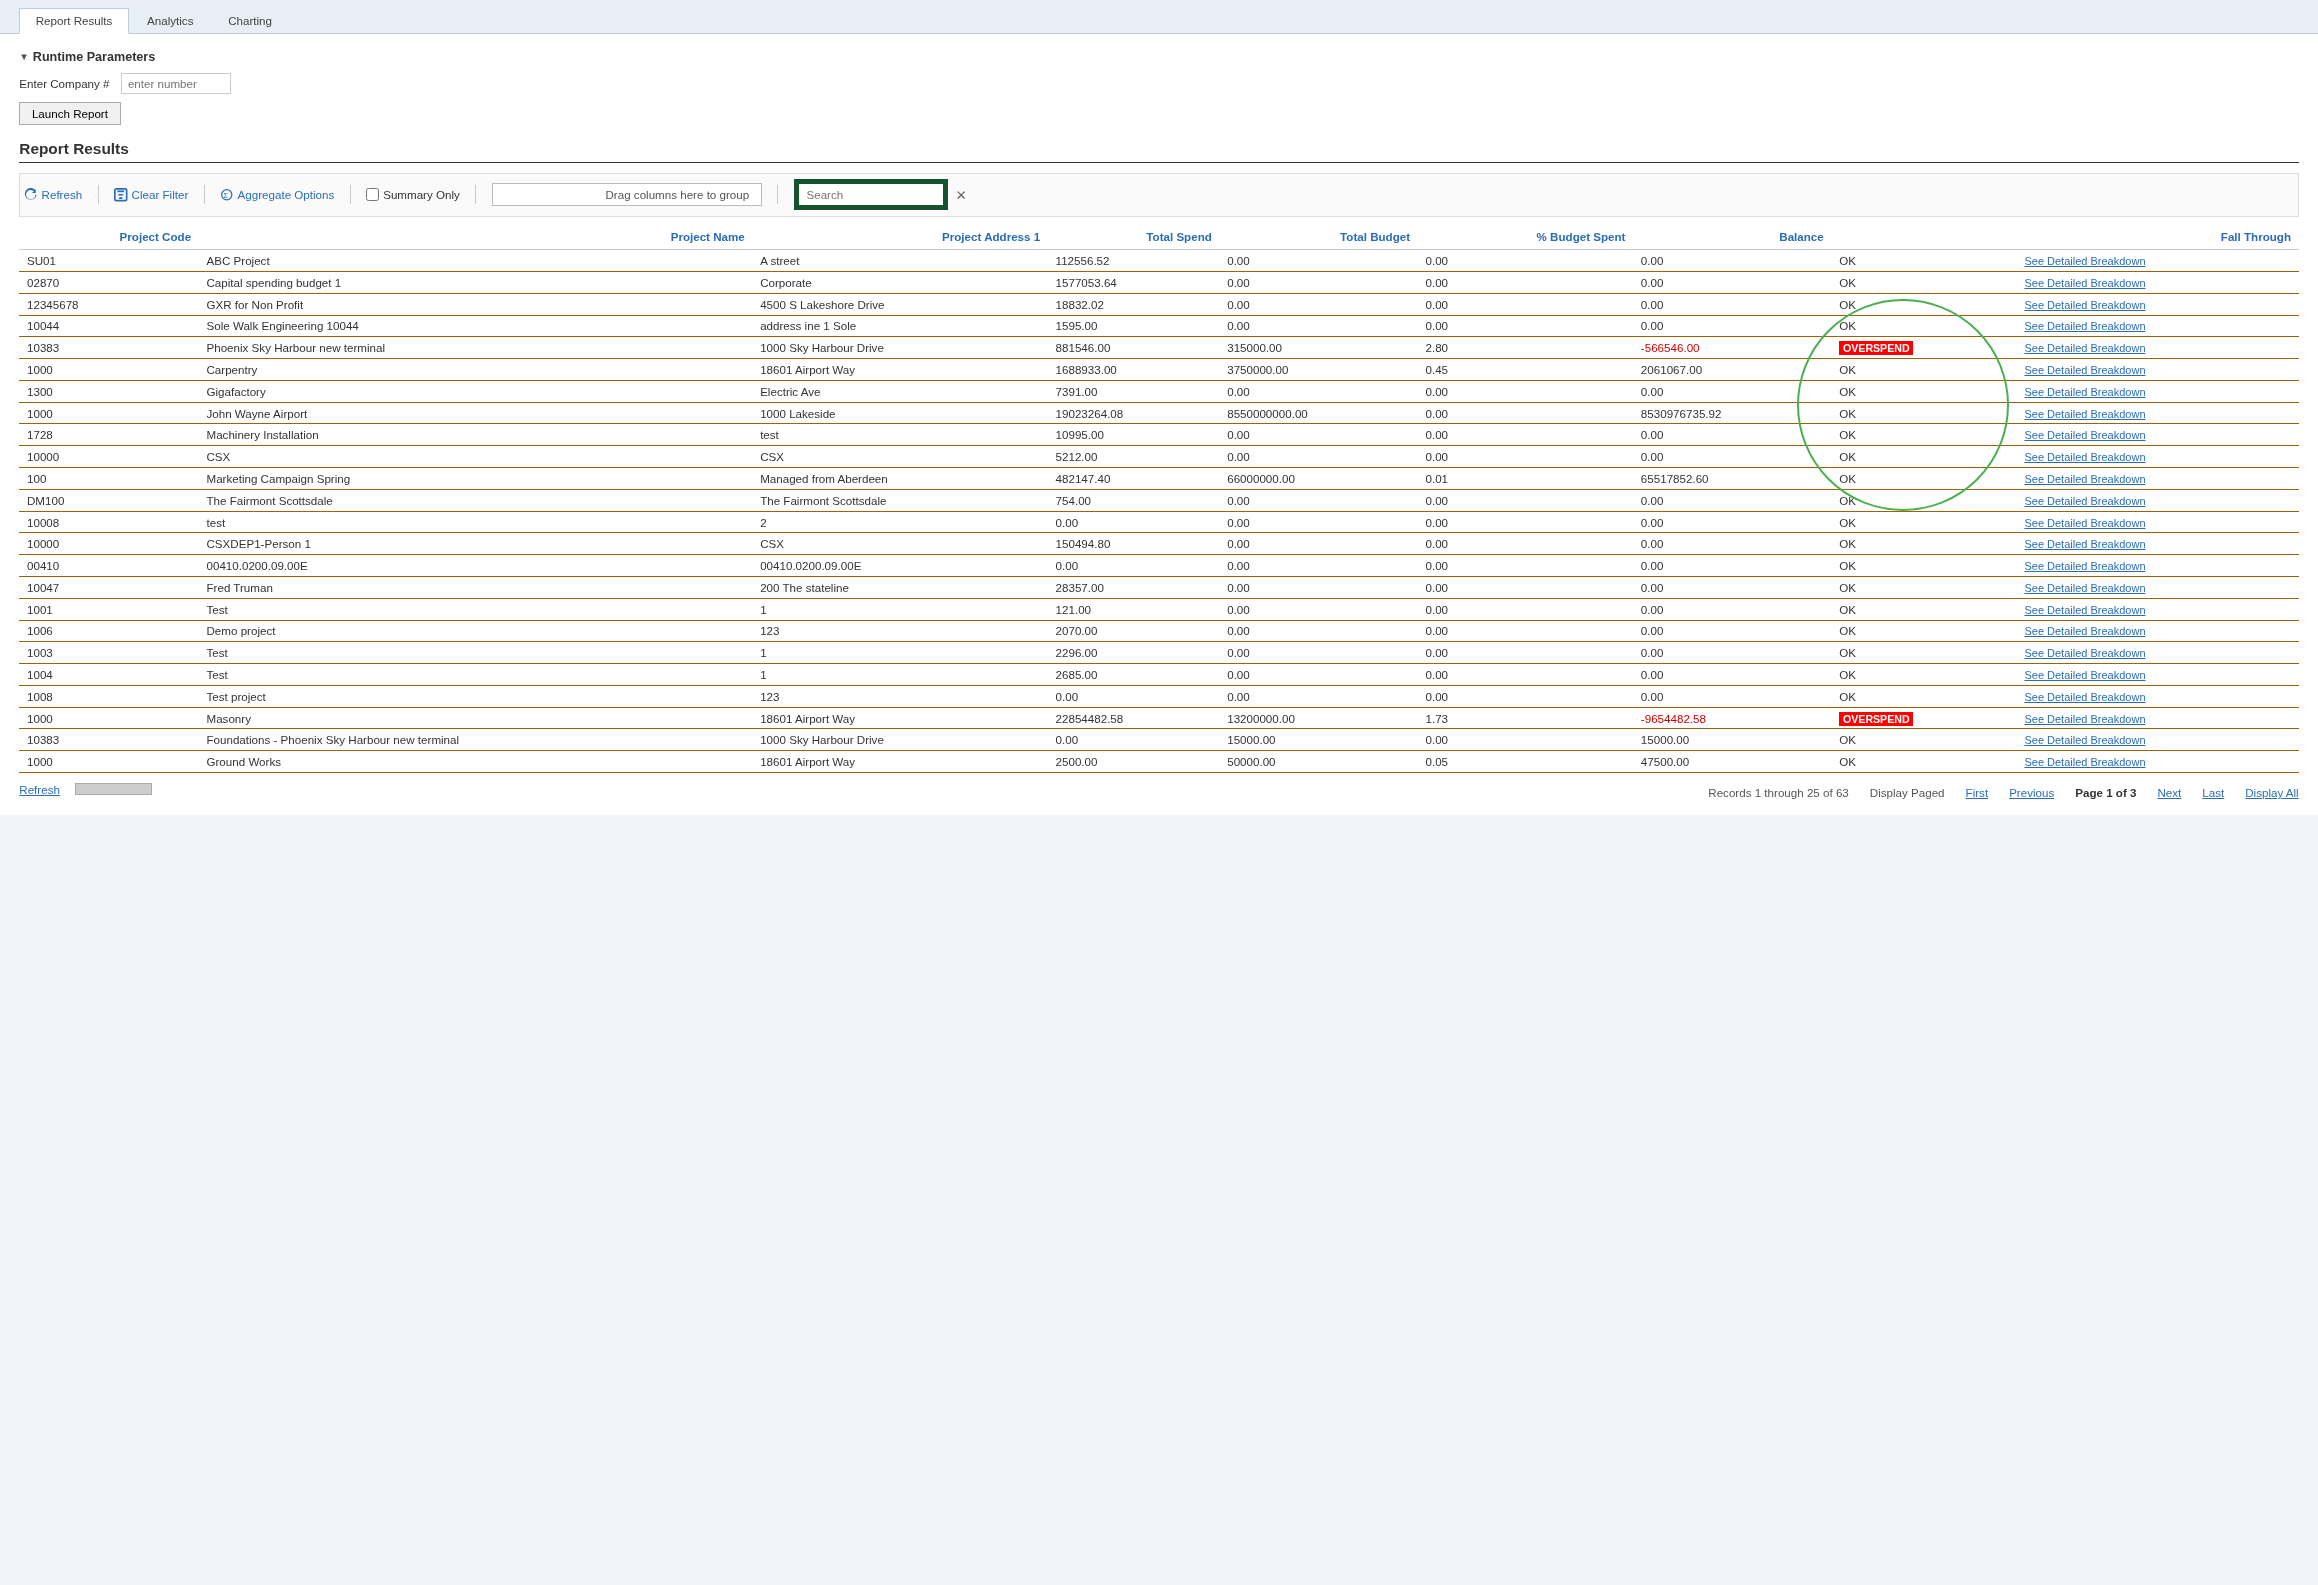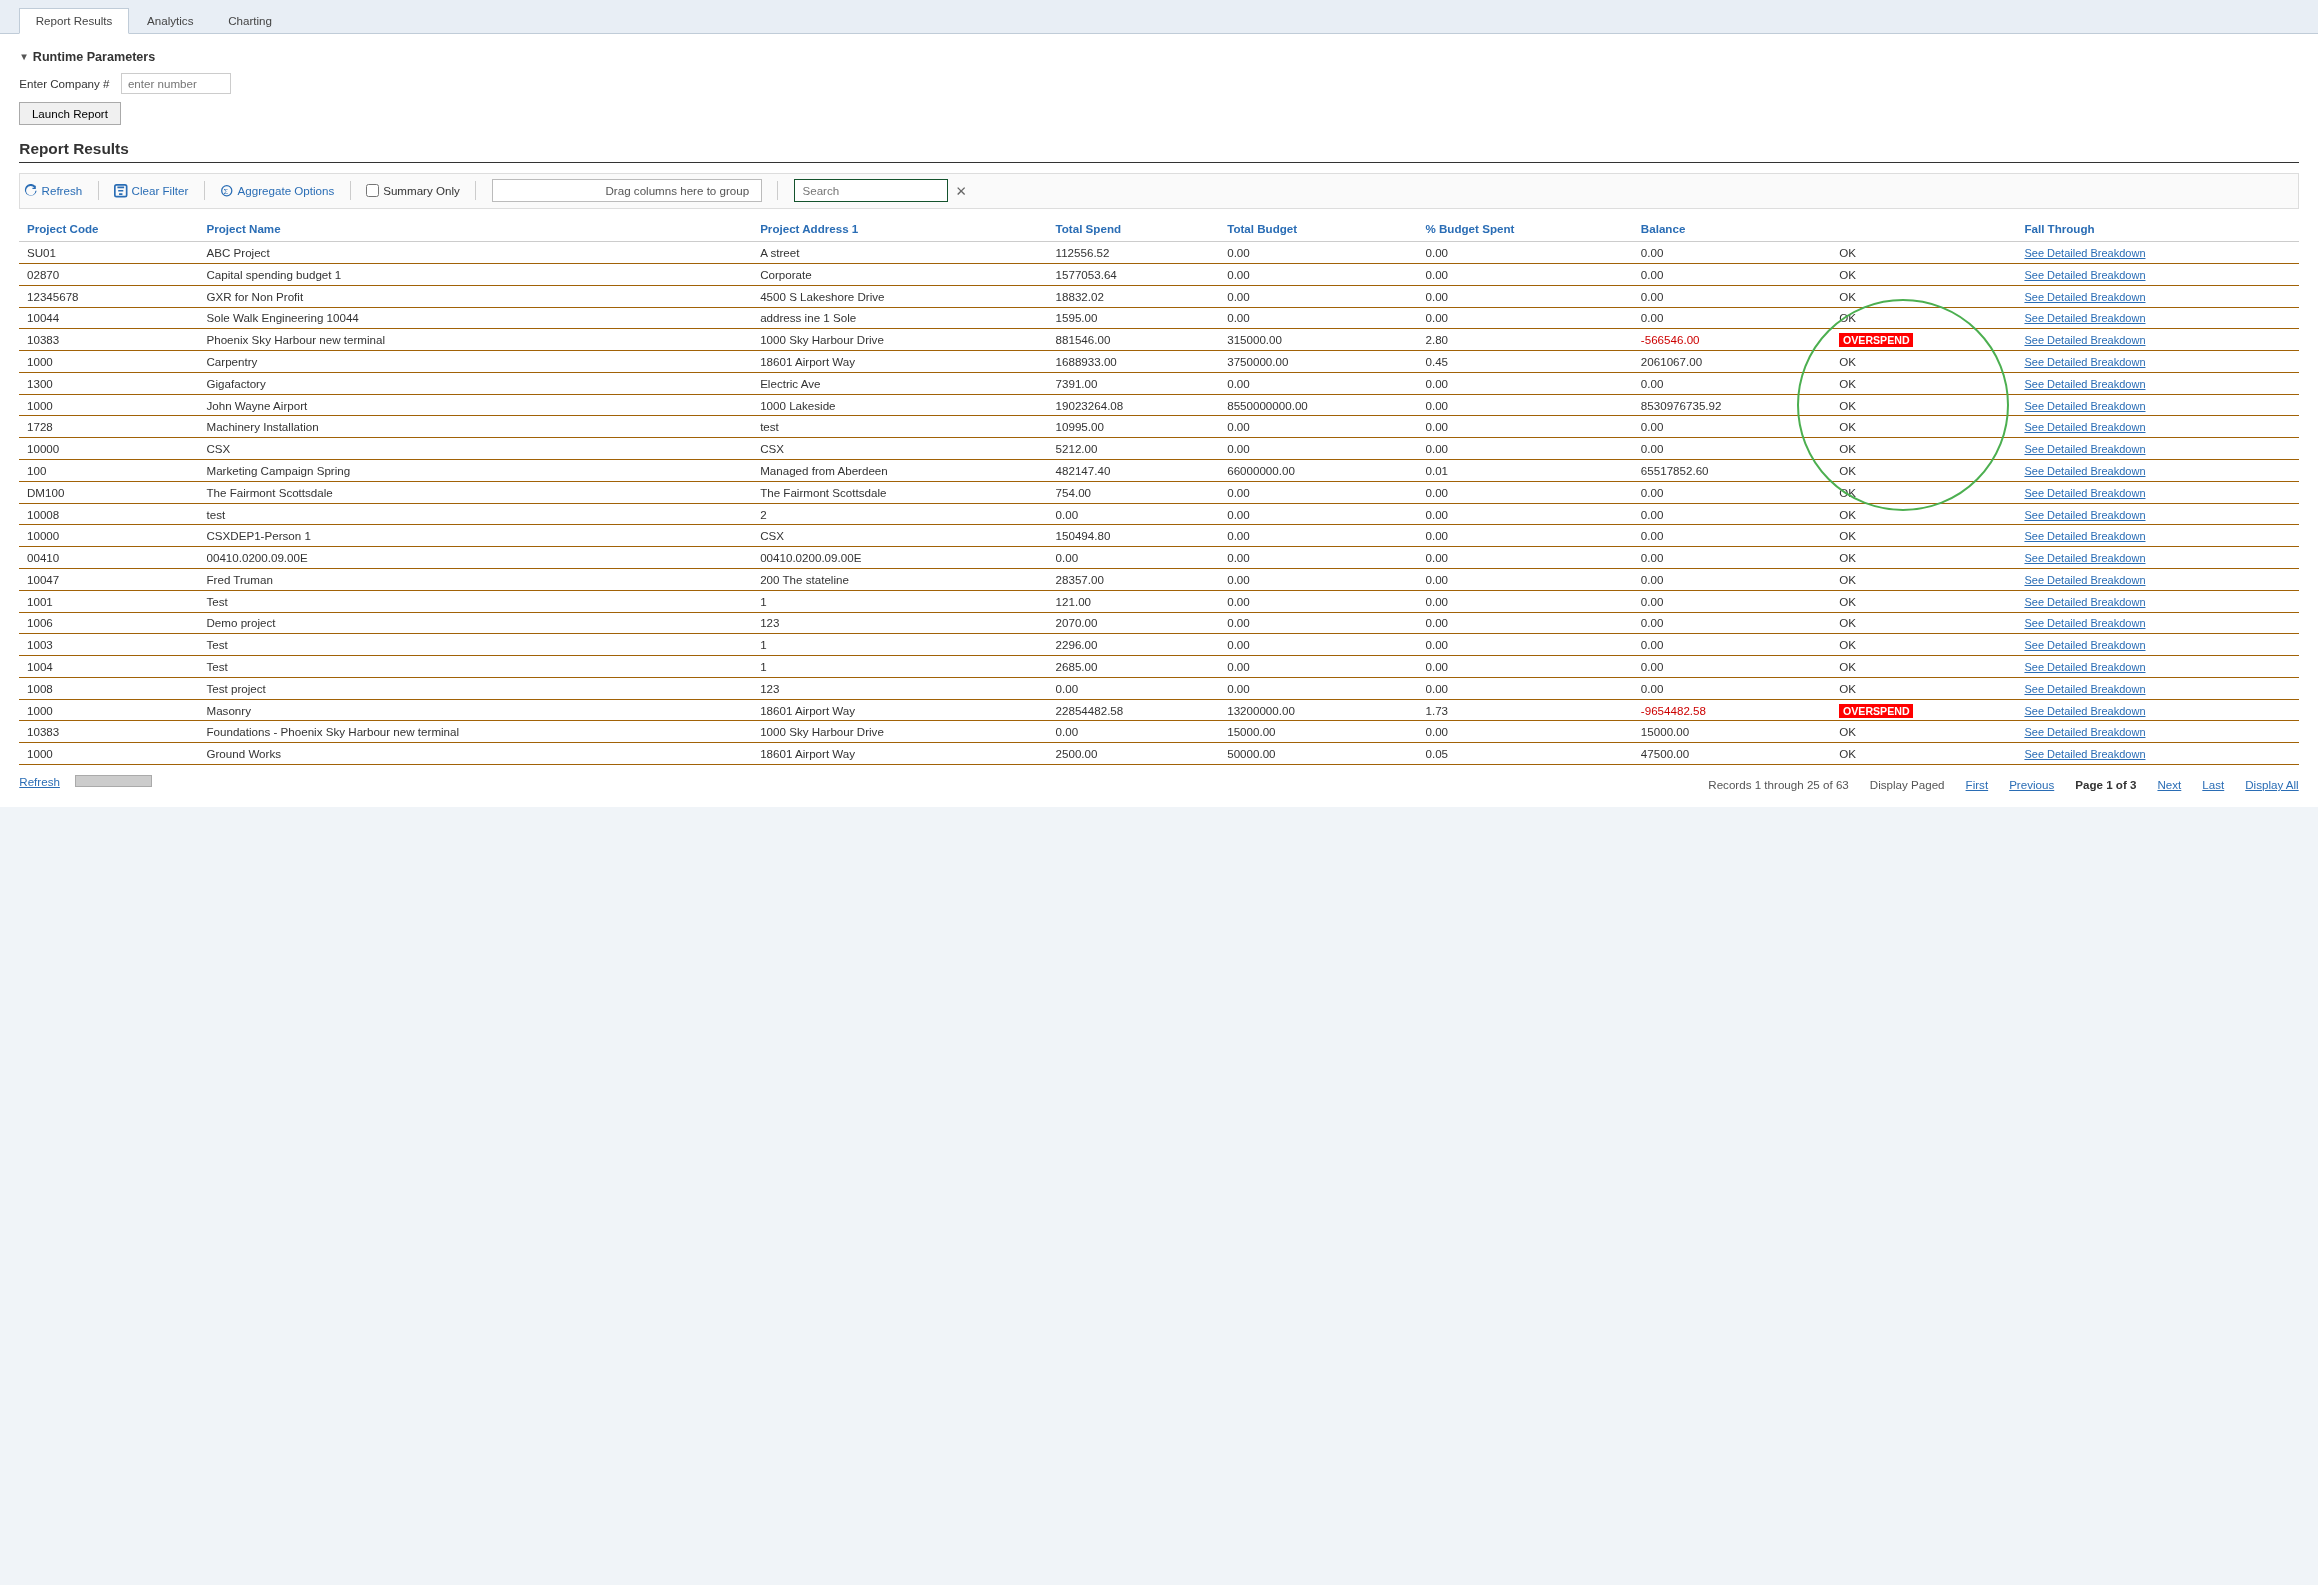--- a/index.html
+++ b/index.html
@@ -20,27 +20,27 @@
     .launch-btn { border: 1px solid #aaa; background: #f0f0f0; padding: 3.9px 11.6px; font-size: 11.6px; cursor: pointer; }
     
     .report-results-header { font-size: 15.4px; font-weight: bold; margin-bottom: 9.7px; border-bottom: 1.9px solid #333; padding-bottom: 3.9px; }
     
     .toolbar { display: flex; align-items: center; gap: 11.6px; margin-bottom: 7.7px; padding: 5.8px 3.9px; border: 1px solid #ddd; background: #fafafa; }
     .toolbar-btn { display: flex; align-items: center; gap: 3.9px; font-size: 11.6px; cursor: pointer; color: #2a6db5; text-decoration: none; }
     .toolbar-btn svg { width: 13.5px; height: 13.5px; }
     .toolbar-separator { width: 1px; height: 19.3px; background: #ccc; margin: 0 3.9px; }
     .summary-checkbox { display: flex; gap: 3.9px; font-size: 11.6px; }
     .drag-zone { border: 1px solid #bbb; padding: 3.9px 11.6px; background: #fff; font-size: 11.6px; color: #555; flex: 1; text-align: right; max-width: 270px; }
-    .search-box { border: 1px solid #14532d; padding: 3.9px 7.7px; font-size: 11.6px; width: 154px; }
+    .search-box { border: 5px solid #14532d; padding: 3.9px 7.7px; font-size: 11.6px; width: 154px; }
     .clear-search { cursor: pointer; color: #666; font-size: 13.5px; margin-left: -3.9px; }
     
     .table-container { overflow-x: auto; }
     table { width: 100%; border-collapse: collapse; font-size: 11.6px; }
     thead tr { background: #fff; border-bottom: 1.9px solid #333; }
-    thead th { text-align: left; padding: 5.8px 7.7px; font-weight: bold; color: #2a6db5; font-size: 11.6px; white-space: nowrap; border-bottom: 1px solid #ccc; }
+    thead th { text-align: right; padding: 5.8px 7.7px; font-weight: bold; color: #2a6db5; font-size: 11.6px; white-space: nowrap; border-bottom: 1px solid #ccc; }
     tbody tr { border-bottom: 1px solid #a16207; }
     tbody td { padding: 3.9px 7.7px; font-size: 11.6px; white-space: nowrap; }
     
     .overspend-badge { background: red; color: white; font-weight: bold; font-size: 10.6px; padding: 1px 3.9px; }
     .ok-text { color: #333; }
     .link-text { color: #2a6db5; text-decoration: underline; cursor: pointer; font-size: 11px; }
     
     .pagination { display: flex; align-items: center; justify-content: flex-end; gap: 21px; margin-top: 7.7px; font-size: 11.6px; color: #333; text-align: right; }
     .pagination-info { color: #555; }
     .pagination a { color: #2a6db5; text-decoration: underline; cursor: pointer; }

